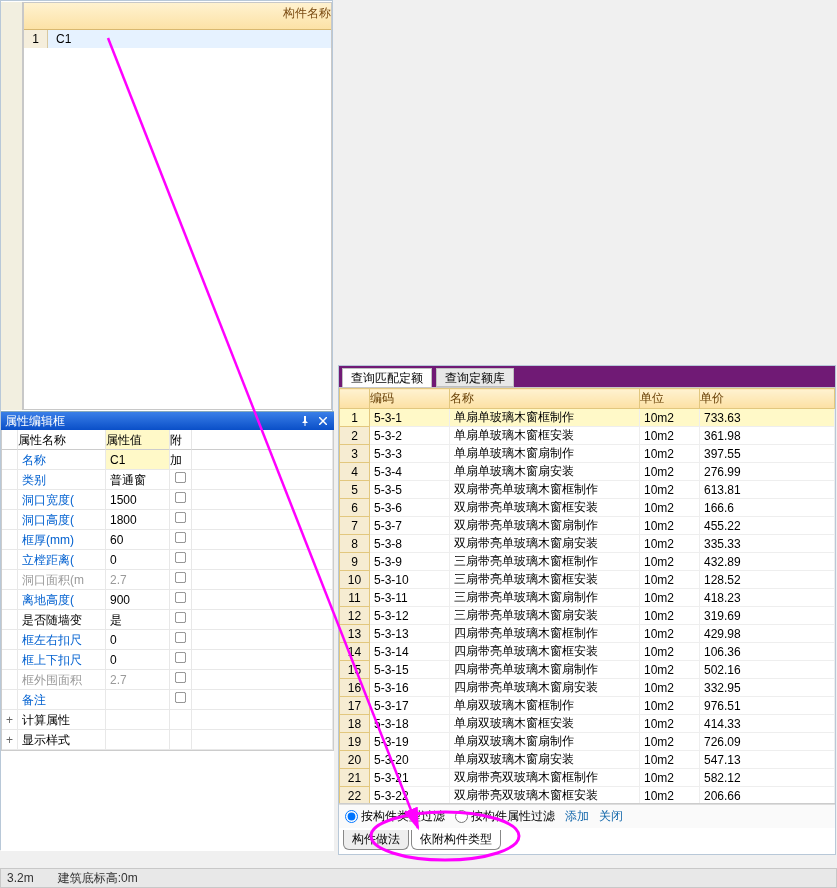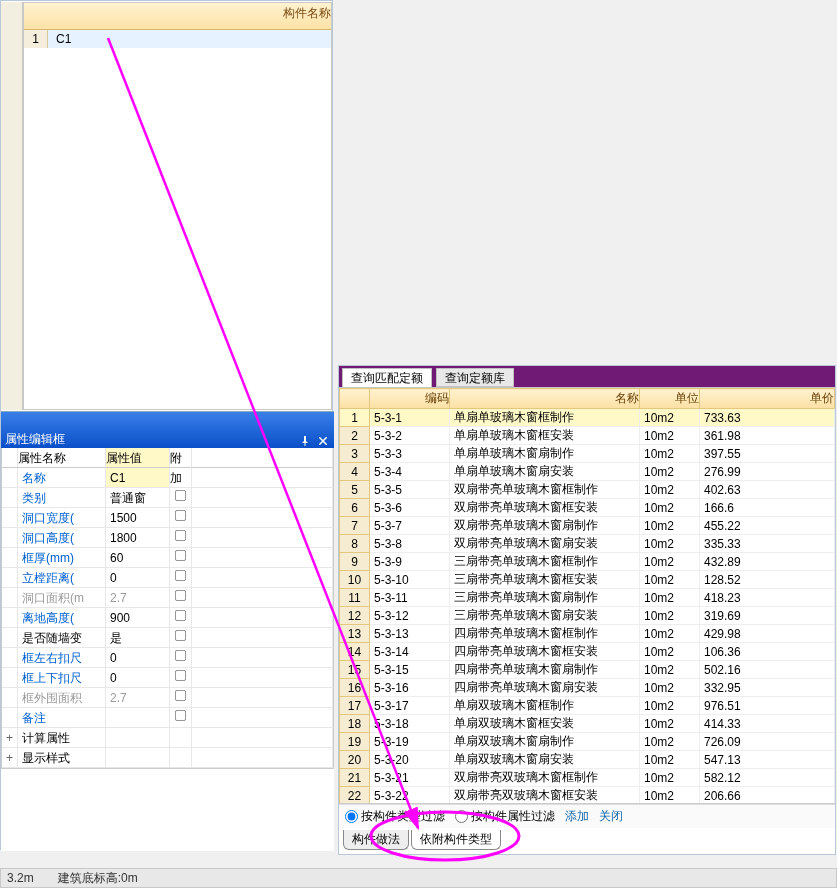--- a/index.html
+++ b/index.html
@@ -5,41 +5,41 @@
   *{box-sizing:border-box;margin:0;padding:0}
   html,body{width:837px;height:888px;font-family:"Microsoft YaHei",SimSun,Arial,sans-serif;font-size:12px;color:#000;background:#f0f0f0;overflow:hidden;position:relative}
   .left-pane{position:absolute;left:0;top:0;width:333px;height:850px;background:#fff;border:1px solid #b8c8d8}
   .left-grid{position:absolute;left:22px;top:1px;right:0;height:408px;background:#fff;border:1px solid #c8c8c8}
   .left-grid-hdr{height:27px;background:linear-gradient(#fff2d0,#fce2a6);border-bottom:1px solid #d8b870;text-align:right;line-height:20px;color:#7a4a10}
   .left-grid-row{height:18px;display:flex;background:#e6f2ff}
   .lg-rownum{width:24px;background:#f5eedc;border-right:1px solid #d8c8a0;text-align:center;line-height:18px}
   .lg-cell{flex:1;padding:0 8px;line-height:18px}
   .left-rowcol{position:absolute;left:0;top:1px;width:22px;height:408px;background:#f2efe0;border-right:1px solid #c8c8c8}
   .prop-panel{position:absolute;left:0;top:410px;width:333px;height:440px;background:#fff;border-top:1px solid #8ab}
-  .prop-title{height:36px;background:#1a5fd8;background:linear-gradient(#3a7fe8,#0a4fc8);color:#fff;display:flex;align-items:flex-end;padding:0 4px;font-size:12px}
+  .prop-title{height:18px;background:#1a5fd8;background:linear-gradient(#3a7fe8,#0a4fc8);color:#fff;display:flex;align-items:center;padding:0 4px;font-size:12px}
   .prop-title .spacer{flex:1}
   .prop-title .islot{width:14px;height:14px;margin-left:4px;display:inline-flex;align-items:center;justify-content:center}
   .prop-grid{display:grid;grid-template-columns:16px 88px 64px 22px 1fr;border:1px solid #ccc;border-top:none}
   .pg-hdr{background:#fff;border-bottom:1px solid #ccc;border-right:1px solid #e6e6e6;line-height:20px;height:20px}
   .pg-row > *{border-bottom:1px solid #e8e8e8;border-right:1px solid #e8e8e8;line-height:20px;height:20px;padding:0 2px}
   .pg-row{display:contents}
   .pg-label{color:#0060d0;padding-left:4px}
   .pg-label.gray{color:#9a9a9a}
   .pg-val{padding-left:4px}
   .pg-chk{text-align:center}
   .pg-chk input{transform:scale(.85)}
   .pg-tree{text-align:center;color:#666}
   .prop-val-hl{background:#fff9c8}
   .right-pane{position:absolute;left:338px;top:365px;width:498px;height:490px;background:#fff;border:1px solid #b8c8d8}
   .rtabs{display:flex;height:22px;background:#701a75;border-bottom:1px solid #c8c8c8}
   .rtab{padding:0 8px;line-height:19px;border:1px solid #c0c0c0;border-bottom:none;margin:2px 1px 0 3px;background:#fefefe}
   .rtab.inactive{background:#e8e8e8;border-bottom:1px solid #c0c0c0}
   .rgrid{height:416px;overflow:hidden;border-bottom:1px solid #ccc}
   .rgrid table{width:100%;border-collapse:collapse}
-  .rgrid th{height:20px;background:linear-gradient(#fff2d0,#fce0a3);border:1px solid #e2c77e;color:#6a4208;font-weight:normal;text-align:right}
+  .rgrid th{height:20px;background:linear-gradient(#fff2d0,#fce0a3);border:1px solid #e2c77e;color:#6a4208;font-weight:normal;text-align:left}
   .rgrid td{height:18px;border:1px solid #eee;padding:0 4px;white-space:nowrap}
   .rgrid td.num{text-align:left}
   .rgrid tr.sel td{background:#fff9c8}
   .rgrid td.rownum{background:#f6ecd2;text-align:center;width:30px;border-color:#e2c77e}
   .rfilter{height:24px;display:flex;align-items:center;padding:0 6px;gap:10px;border-top:1px solid #ddd;background:#fafafa}
   .rfilter label{display:inline-flex;align-items:center;gap:3px}
   .rfilter a{color:#16a;cursor:pointer}
   .btabs{height:22px;display:flex;align-items:flex-end;padding-left:4px}
   .btab{padding:1px 8px;border:1px solid #888;border-top:none;border-bottom-left-radius:6px;border-bottom-right-radius:6px;background:#eee;margin-right:2px}
   .btab.sel{background:#fff}
@@ -130,21 +130,21 @@
             <td>5-3-4</td>
             <td>单扇单玻璃木窗扇安装</td>
             <td>10m2</td>
             <td class="num">276.99</td>
           </tr>
           <tr>
             <td class="rownum">5</td>
             <td>5-3-5</td>
             <td>双扇带亮单玻璃木窗框制作</td>
             <td>10m2</td>
-            <td class="num">402.63</td>
+            <td class="num">613.81</td>
           </tr>
           <tr>
             <td class="rownum">6</td>
             <td>5-3-6</td>
             <td>双扇带亮单玻璃木窗框安装</td>
             <td>10m2</td>
             <td class="num">166.6</td>
           </tr>
           <tr>
             <td class="rownum">7</td>

